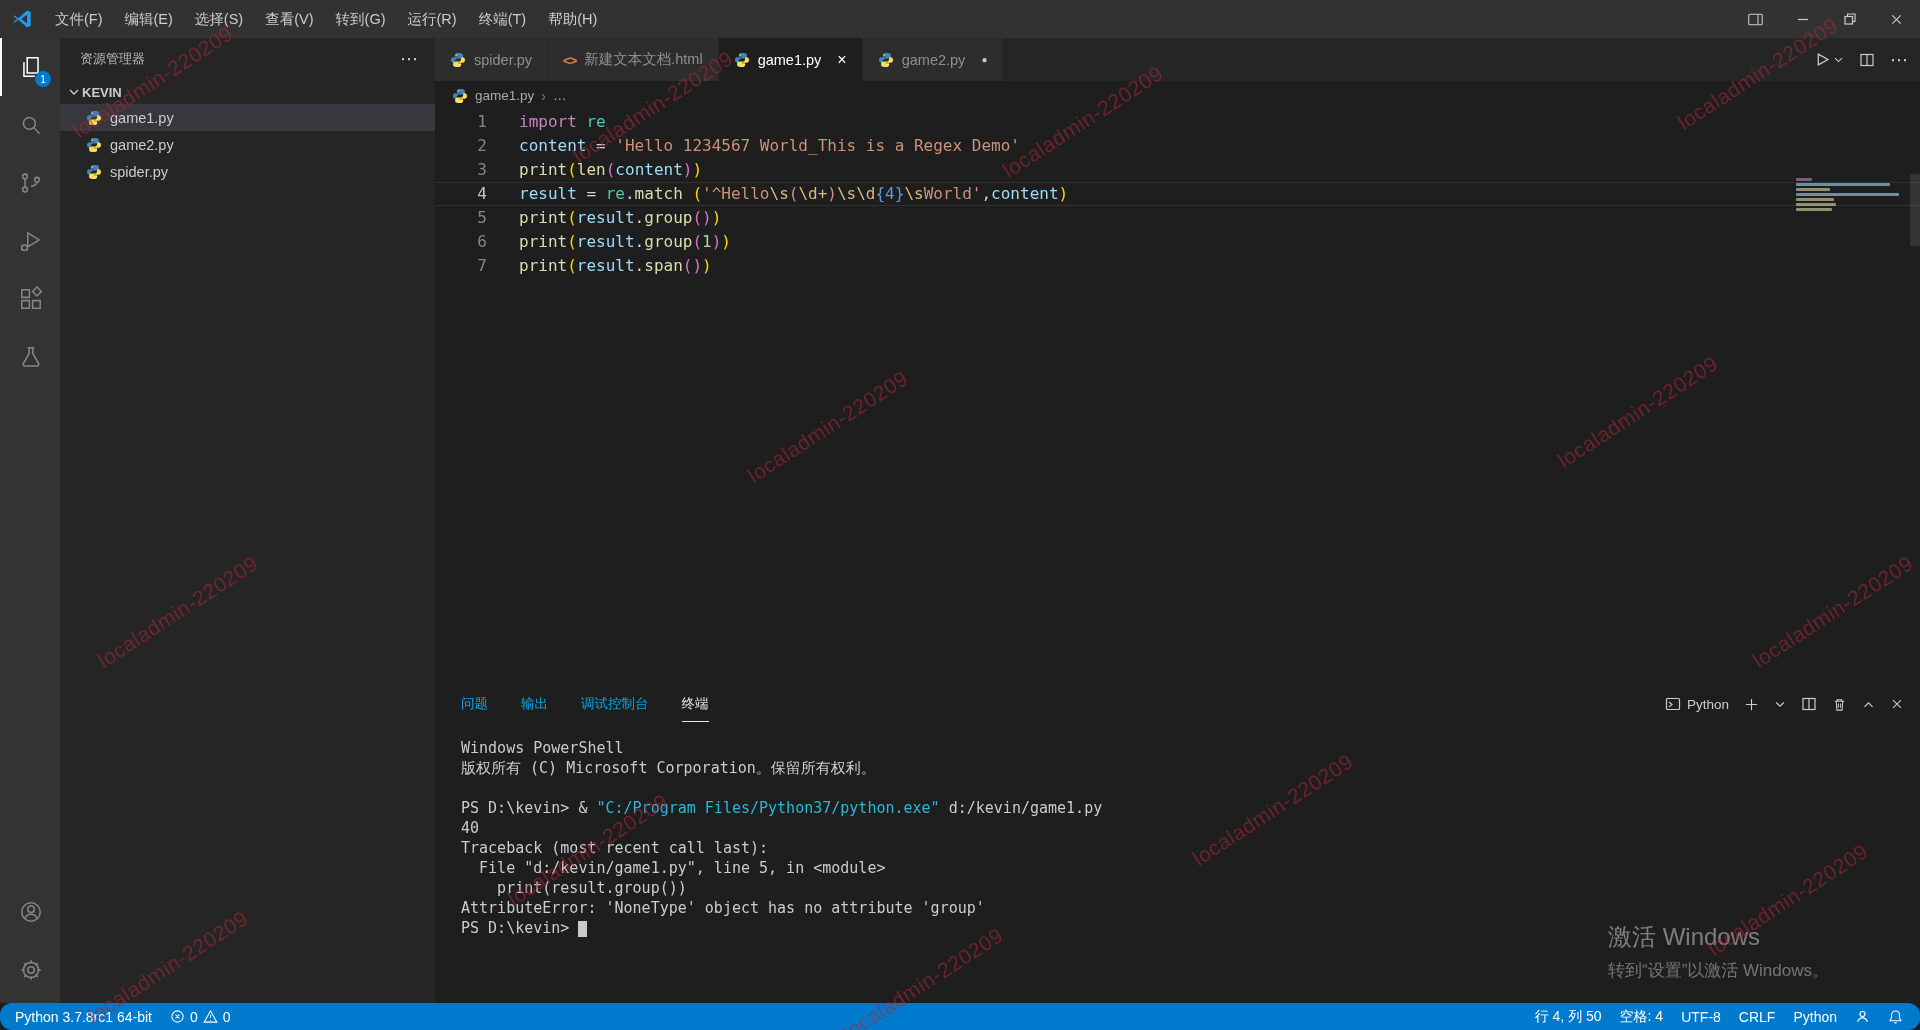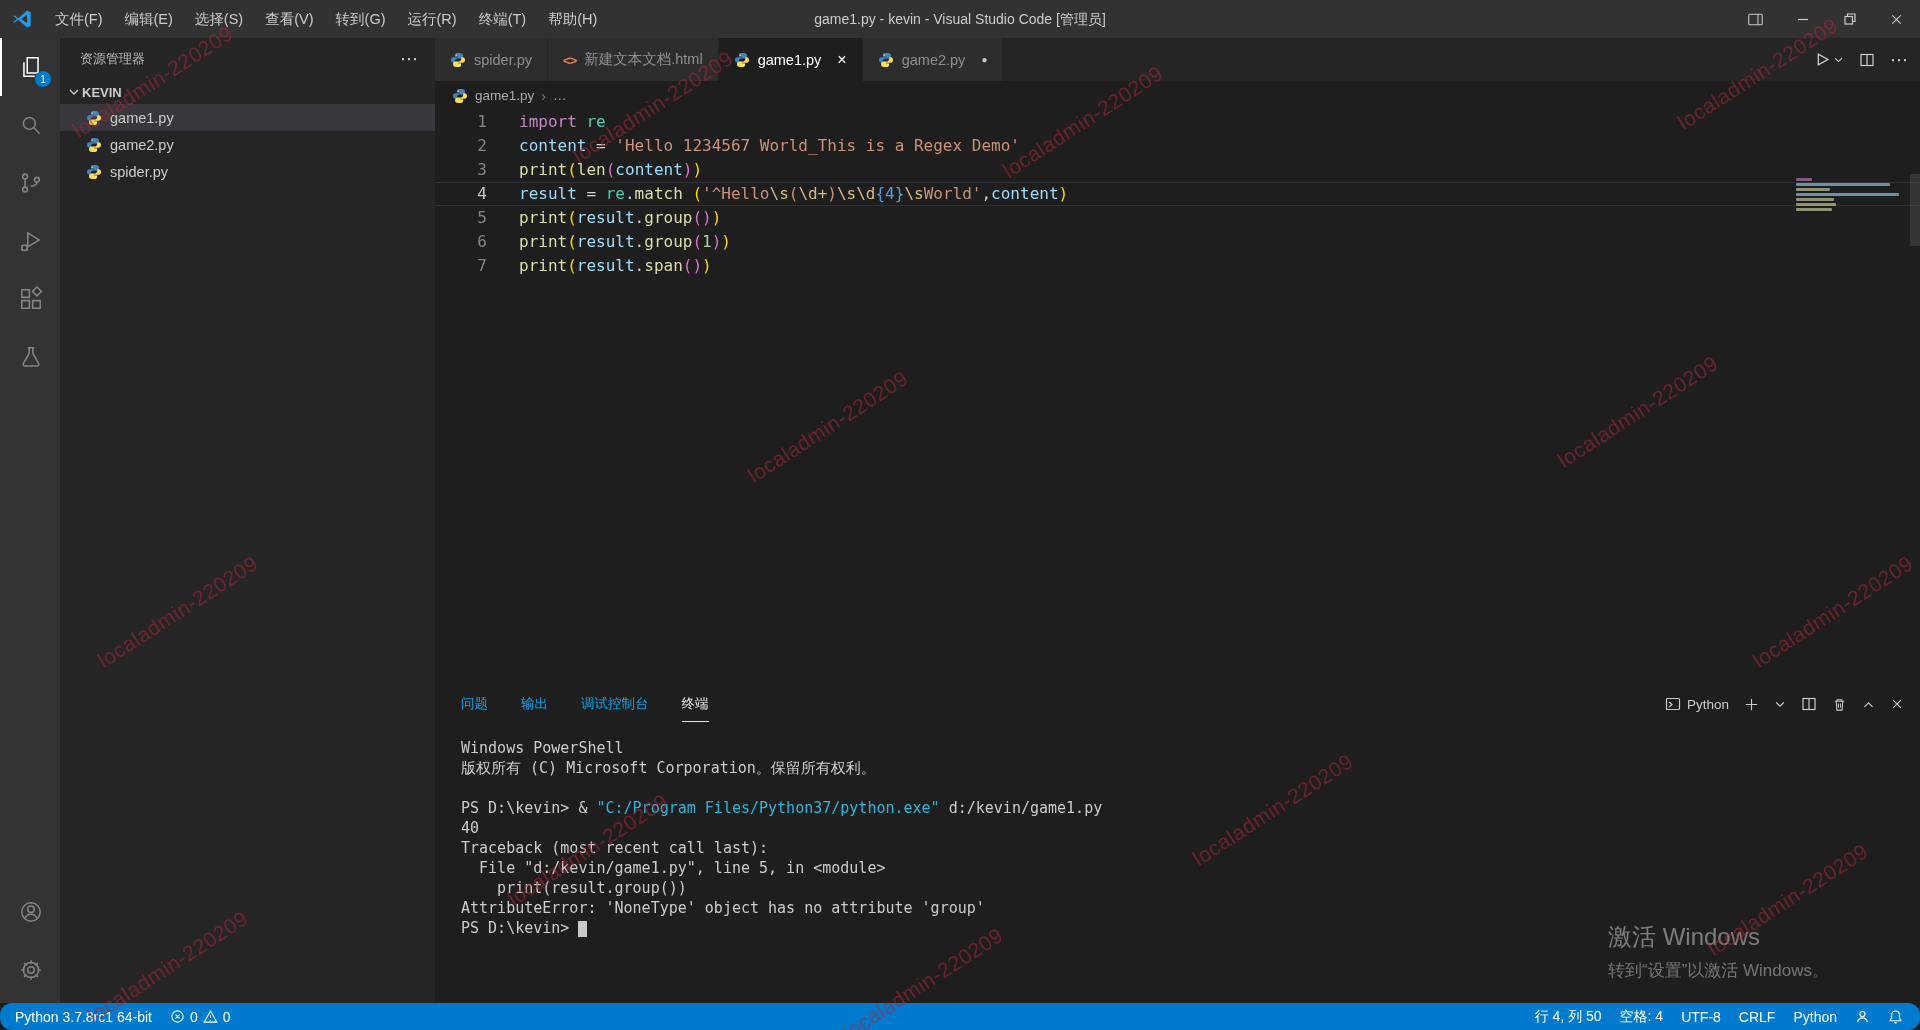--- a/index.html
+++ b/index.html
@@ -99,21 +99,20 @@
     <div class="menubar" id="menubar">
         <div class="menu-item">文件(F)</div>
         <div class="menu-item">编辑(E)</div>
         <div class="menu-item">选择(S)</div>
         <div class="menu-item">查看(V)</div>
         <div class="menu-item">转到(G)</div>
         <div class="menu-item">运行(R)</div>
         <div class="menu-item">终端(T)</div>
         <div class="menu-item">帮助(H)</div>
       </div>
-    <div class="window-title">game1.py - kevin - Visual Studio Code [管理员]</div>
     <div class="window-controls">
       <div class="wc">
           <svg width="17" height="17" viewBox="0 0 24 24" fill="none" stroke="currentColor" stroke-width="1.5">
             <rect x="2.5" y="4.5" width="19" height="15" rx="1.5"></rect>
             <path d="M15.5 4.5v15"></path>
           </svg>
         </div>
       <div class="wc">
           <svg width="16" height="16" viewBox="0 0 16 16" stroke="currentColor" stroke-width="1.2">
             <path d="M3 8.5h10"></path>

